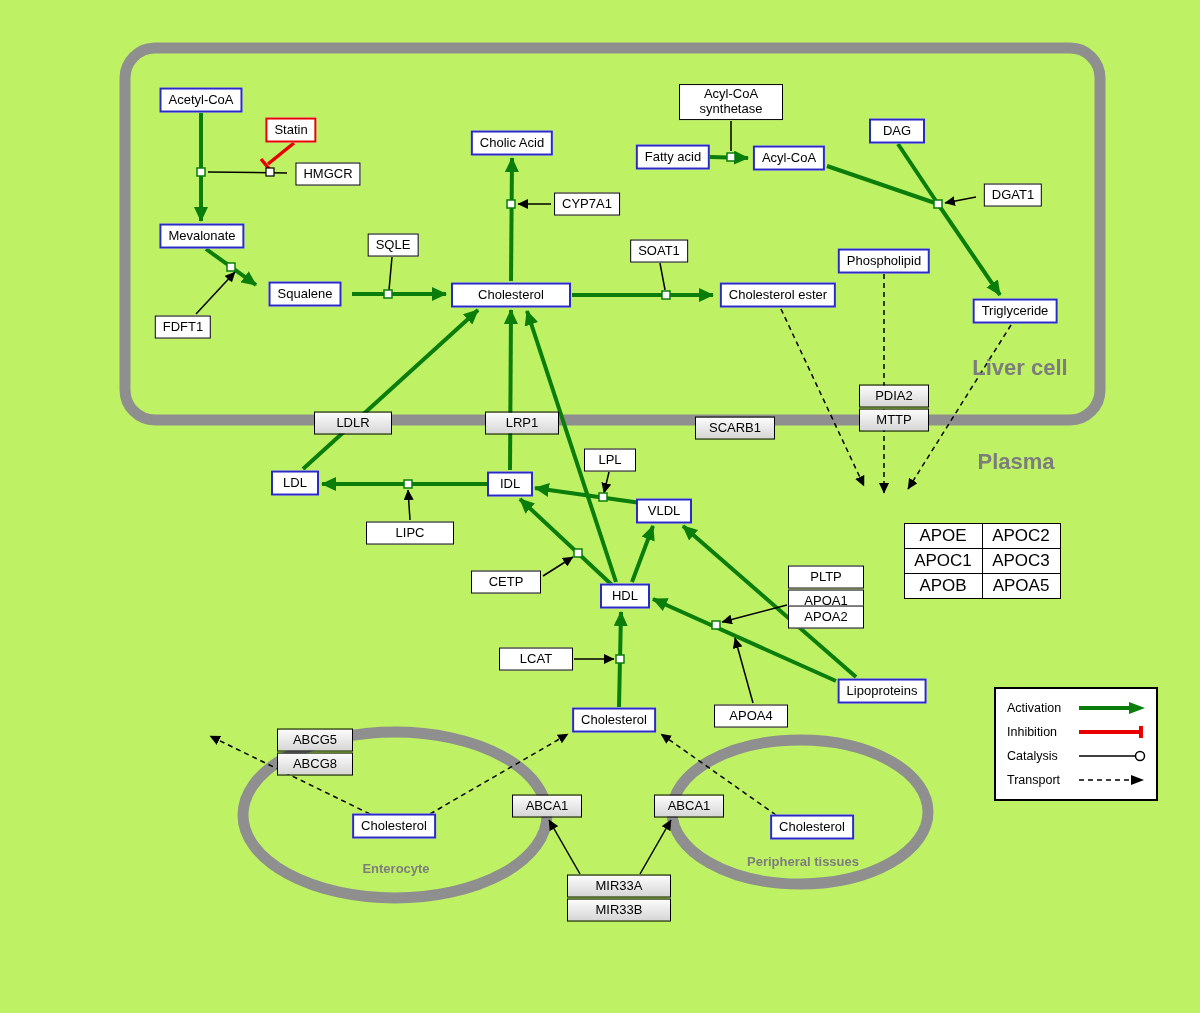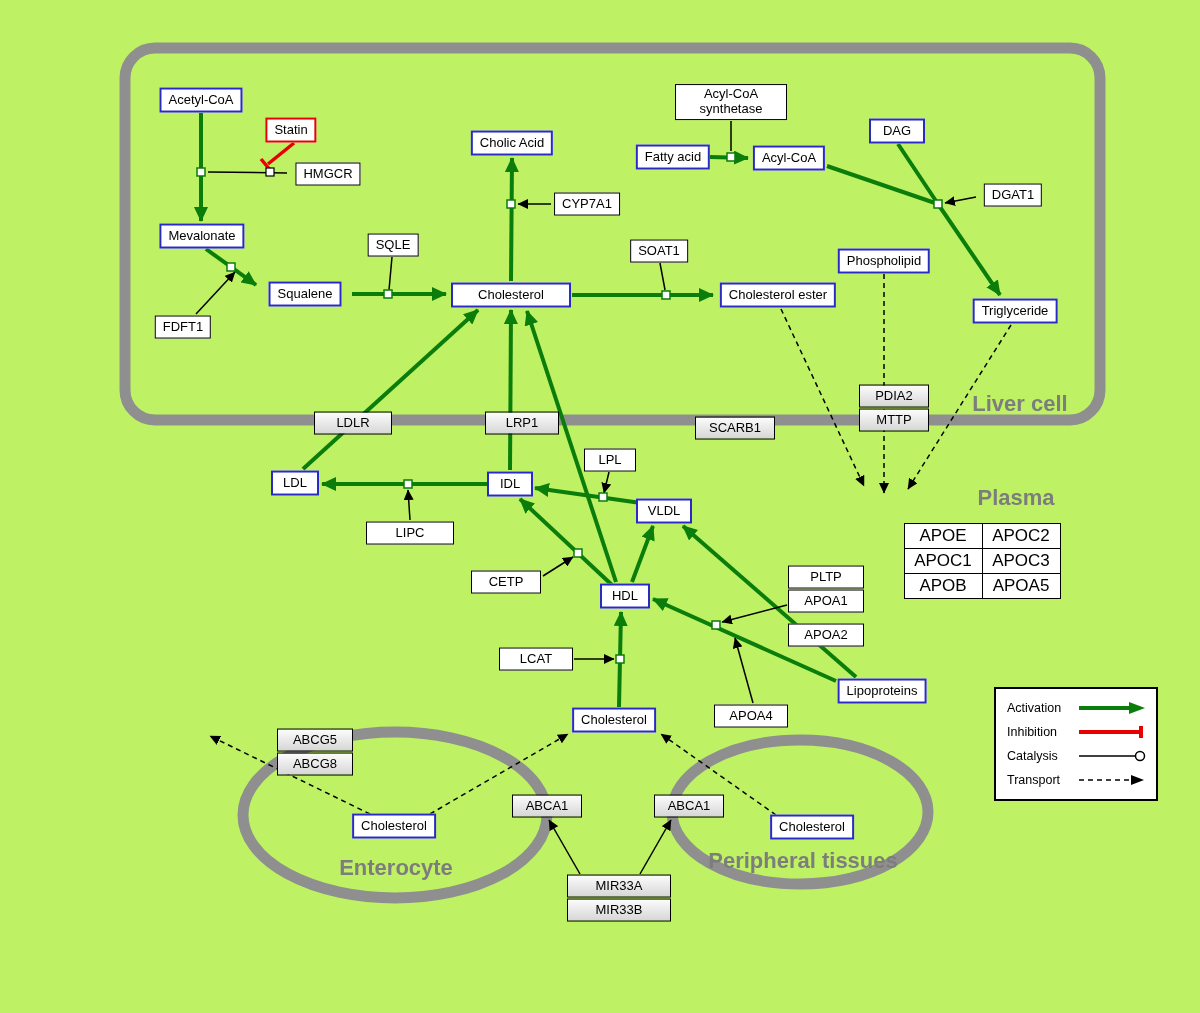--- a/index.html
+++ b/index.html
@@ -22,28 +22,28 @@
   
   .node{
     position:absolute;transform:translate(-50%,-50%);
     background:#fff;border:1px solid #000;color:#000;
     font-size:13px;line-height:1.15;padding:3px 7px;white-space:nowrap;text-align:center;
     box-sizing:border-box;
   }
   .entity{border:2px solid var(--entity,#2a2ac8);}
   .statin{border:2px solid var(--inhibition,#e80000);}
   .gray{background:linear-gradient(#fcfcfc,#d6d6d6);margin-left:10px;}
-  .wrap{white-space:normal;width:112px;padding:2px 4px;}
+  .wrap{white-space:normal;width:104px;padding:2px 4px;}
   
   .clabel{
     position:absolute;transform:translate(-50%,-50%);
     color:#7d7d7d;font-weight:bold;white-space:nowrap;
   }
-  .clabel.big{font-size:22px;margin-top:36px;}
-  .clabel.small{font-size:22px;}
+  .clabel.big{font-size:22px;}
+  .clabel.small{font-size:13px;}
   
   #apo-table{
     position:absolute;left:904px;top:523px;
     display:grid;grid-template-columns:78px 78px;grid-auto-rows:25px;
   }
   #apo-table .cell{
     border:1px solid #000;margin:-0.5px;background:#fff;
     display:flex;align-items:center;justify-content:center;font-size:17px;
   }
   
@@ -173,21 +173,21 @@
   <div class="node gray" style="left:725px;top:428px;width:80px">SCARB1</div>
   <div class="node entity" style="left:295px;top:483px;width:48px">LDL</div>
   <div class="node entity" style="left:510px;top:484px;width:46px">IDL</div>
   <div class="node" style="left:410px;top:533px;width:88px">LIPC</div>
   <div class="node" style="left:610px;top:460px;width:52px">LPL</div>
   <div class="node entity" style="left:664px;top:511px;width:56px">VLDL</div>
   <div class="node" style="left:506px;top:582px;width:70px">CETP</div>
   <div class="node entity" style="left:625px;top:596px;width:50px">HDL</div>
   <div class="node" style="left:826px;top:577px;width:76px">PLTP</div>
   <div class="node" style="left:826px;top:601px;width:76px">APOA1</div>
-  <div class="node" style="left:826px;top:635px;width:76px">APOA2</div>
+  <div class="node" style="left:826px;top:617px;width:76px">APOA2</div>
   <div class="node" style="left:536px;top:659px;width:74px">LCAT</div>
   <div class="node" style="left:751px;top:716px;width:74px">APOA4</div>
   <div class="node entity" style="left:882px;top:691px">Lipoproteins</div>
   <div class="node entity" style="left:614px;top:720px">Cholesterol</div>
   <div class="node gray" style="left:305px;top:740px;width:76px">ABCG5</div>
   <div class="node gray" style="left:305px;top:764px;width:76px">ABCG8</div>
   <div class="node entity" style="left:394px;top:826px">Cholesterol</div>
   <div class="node gray" style="left:537px;top:806px;width:70px">ABCA1</div>
   <div class="node gray" style="left:679px;top:806px;width:70px">ABCA1</div>
   <div class="node entity" style="left:812px;top:827px">Cholesterol</div>

